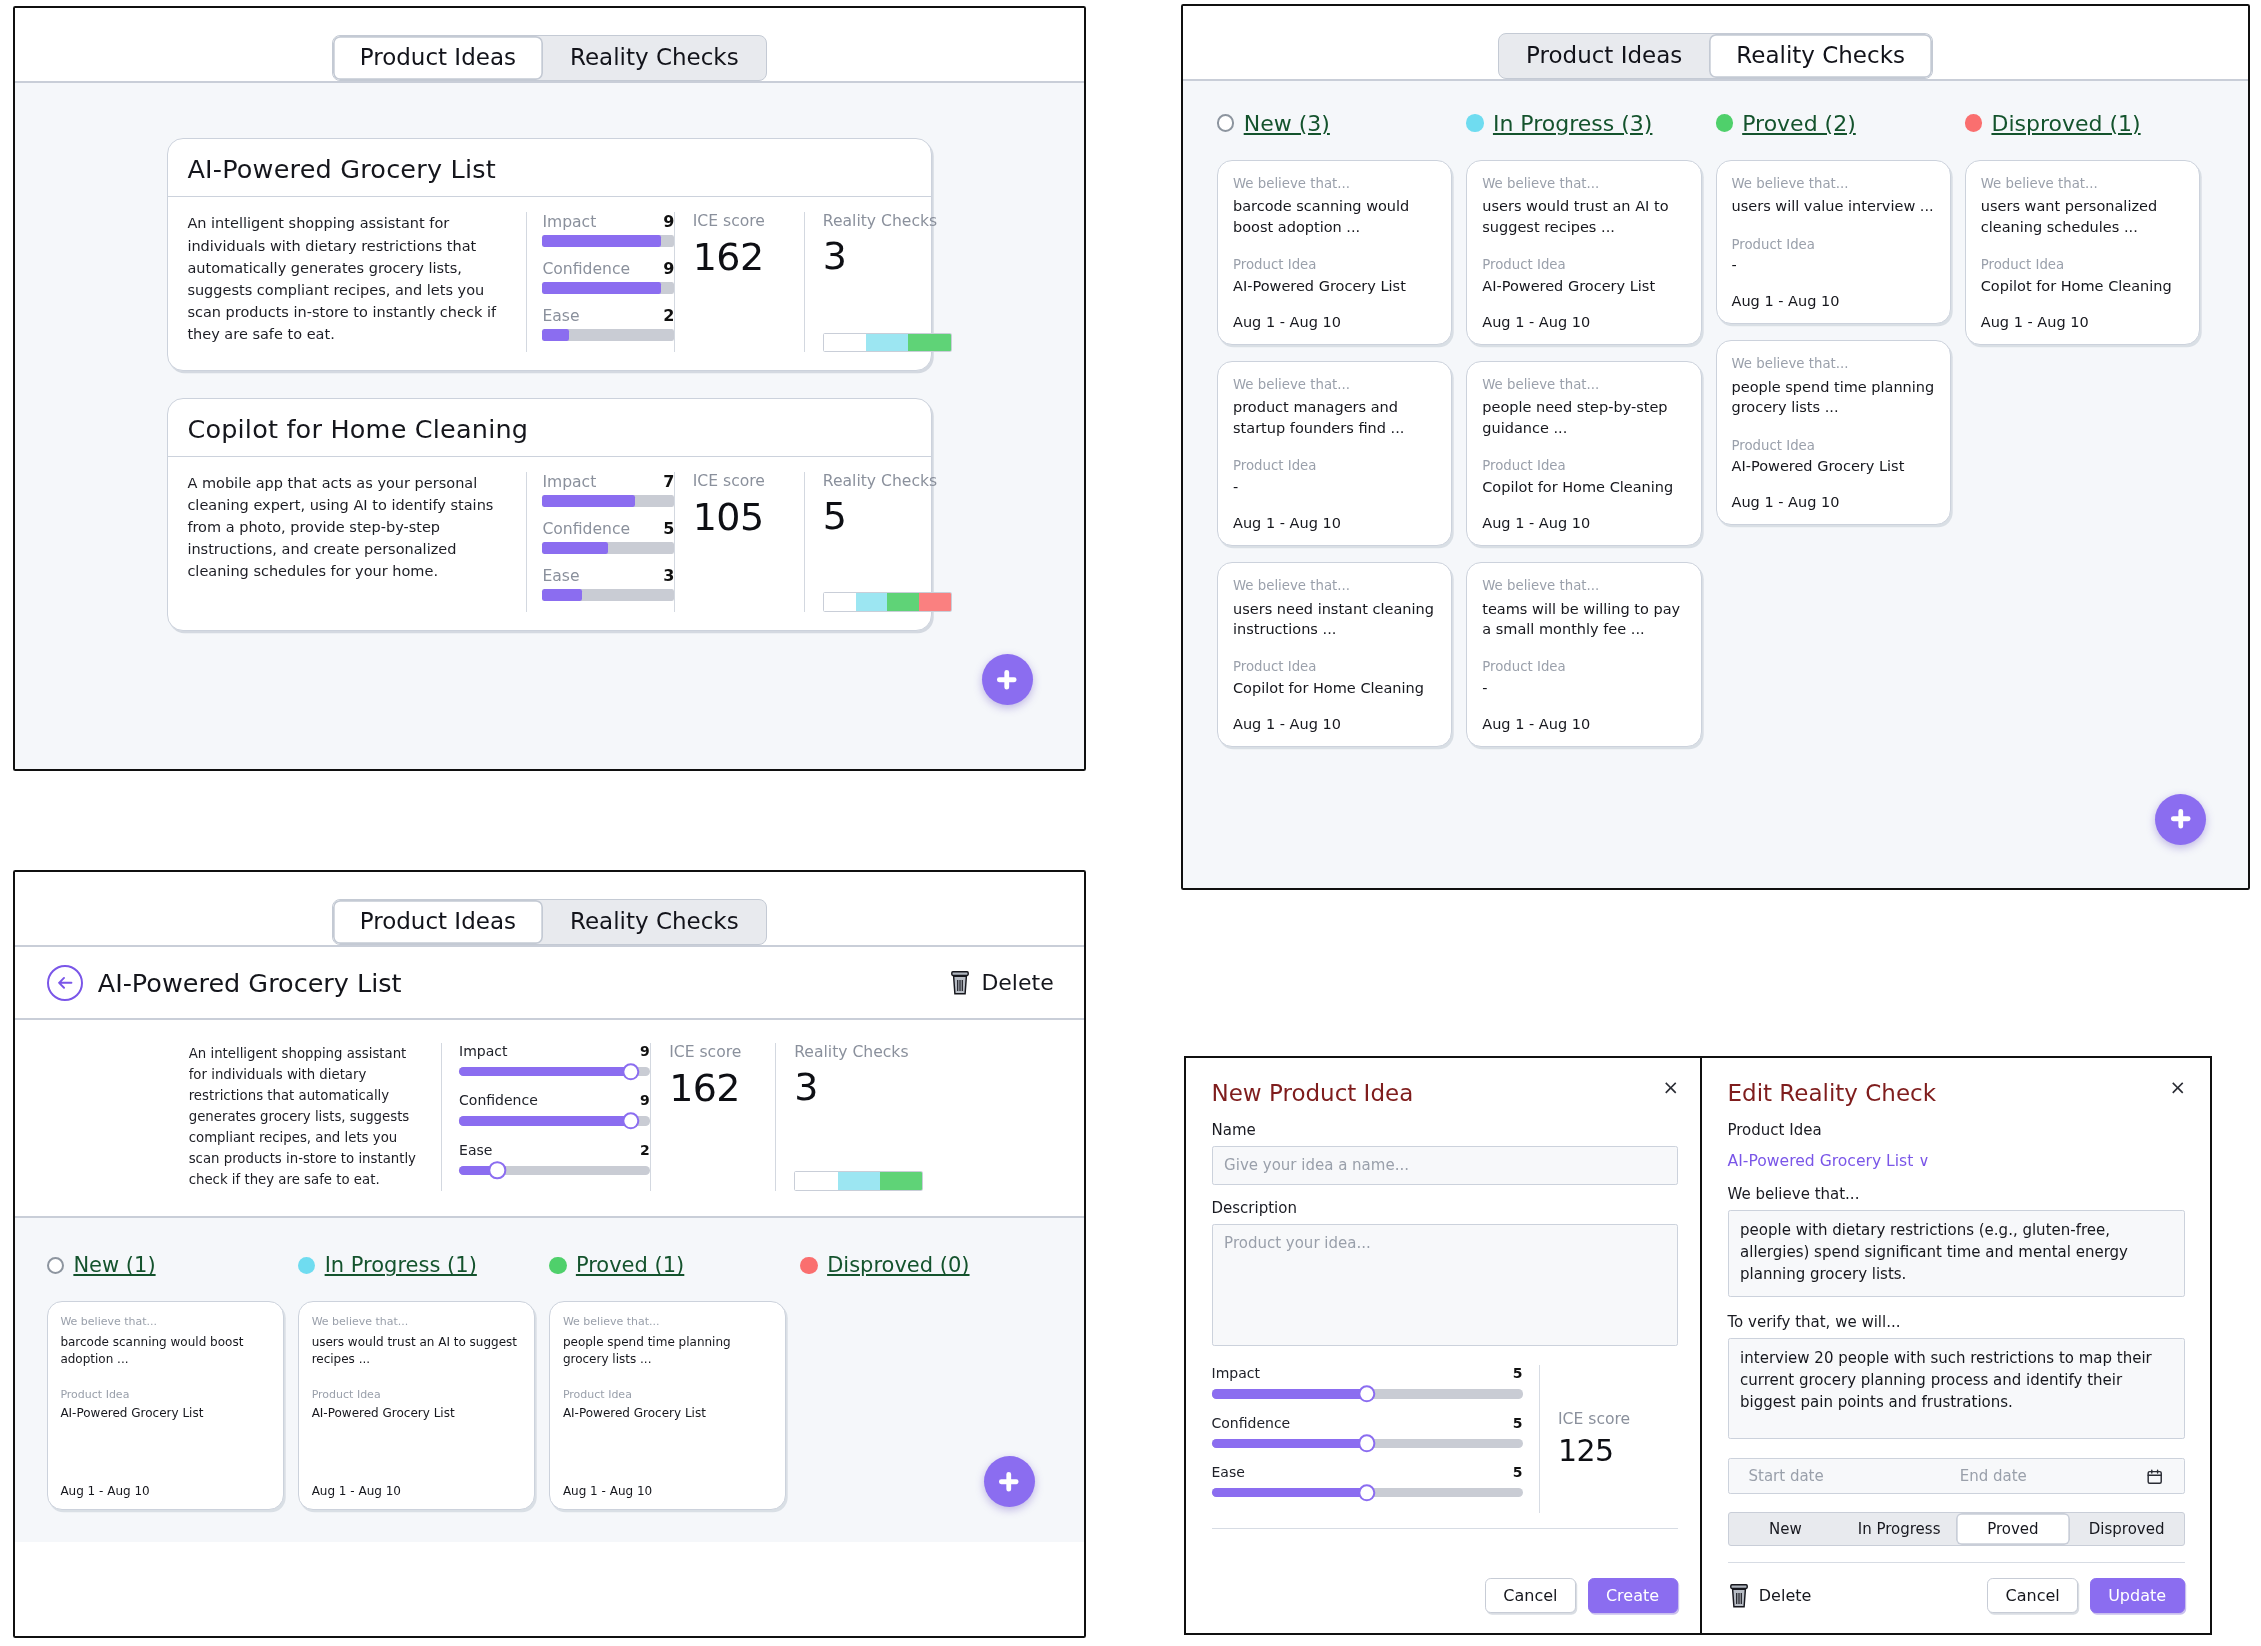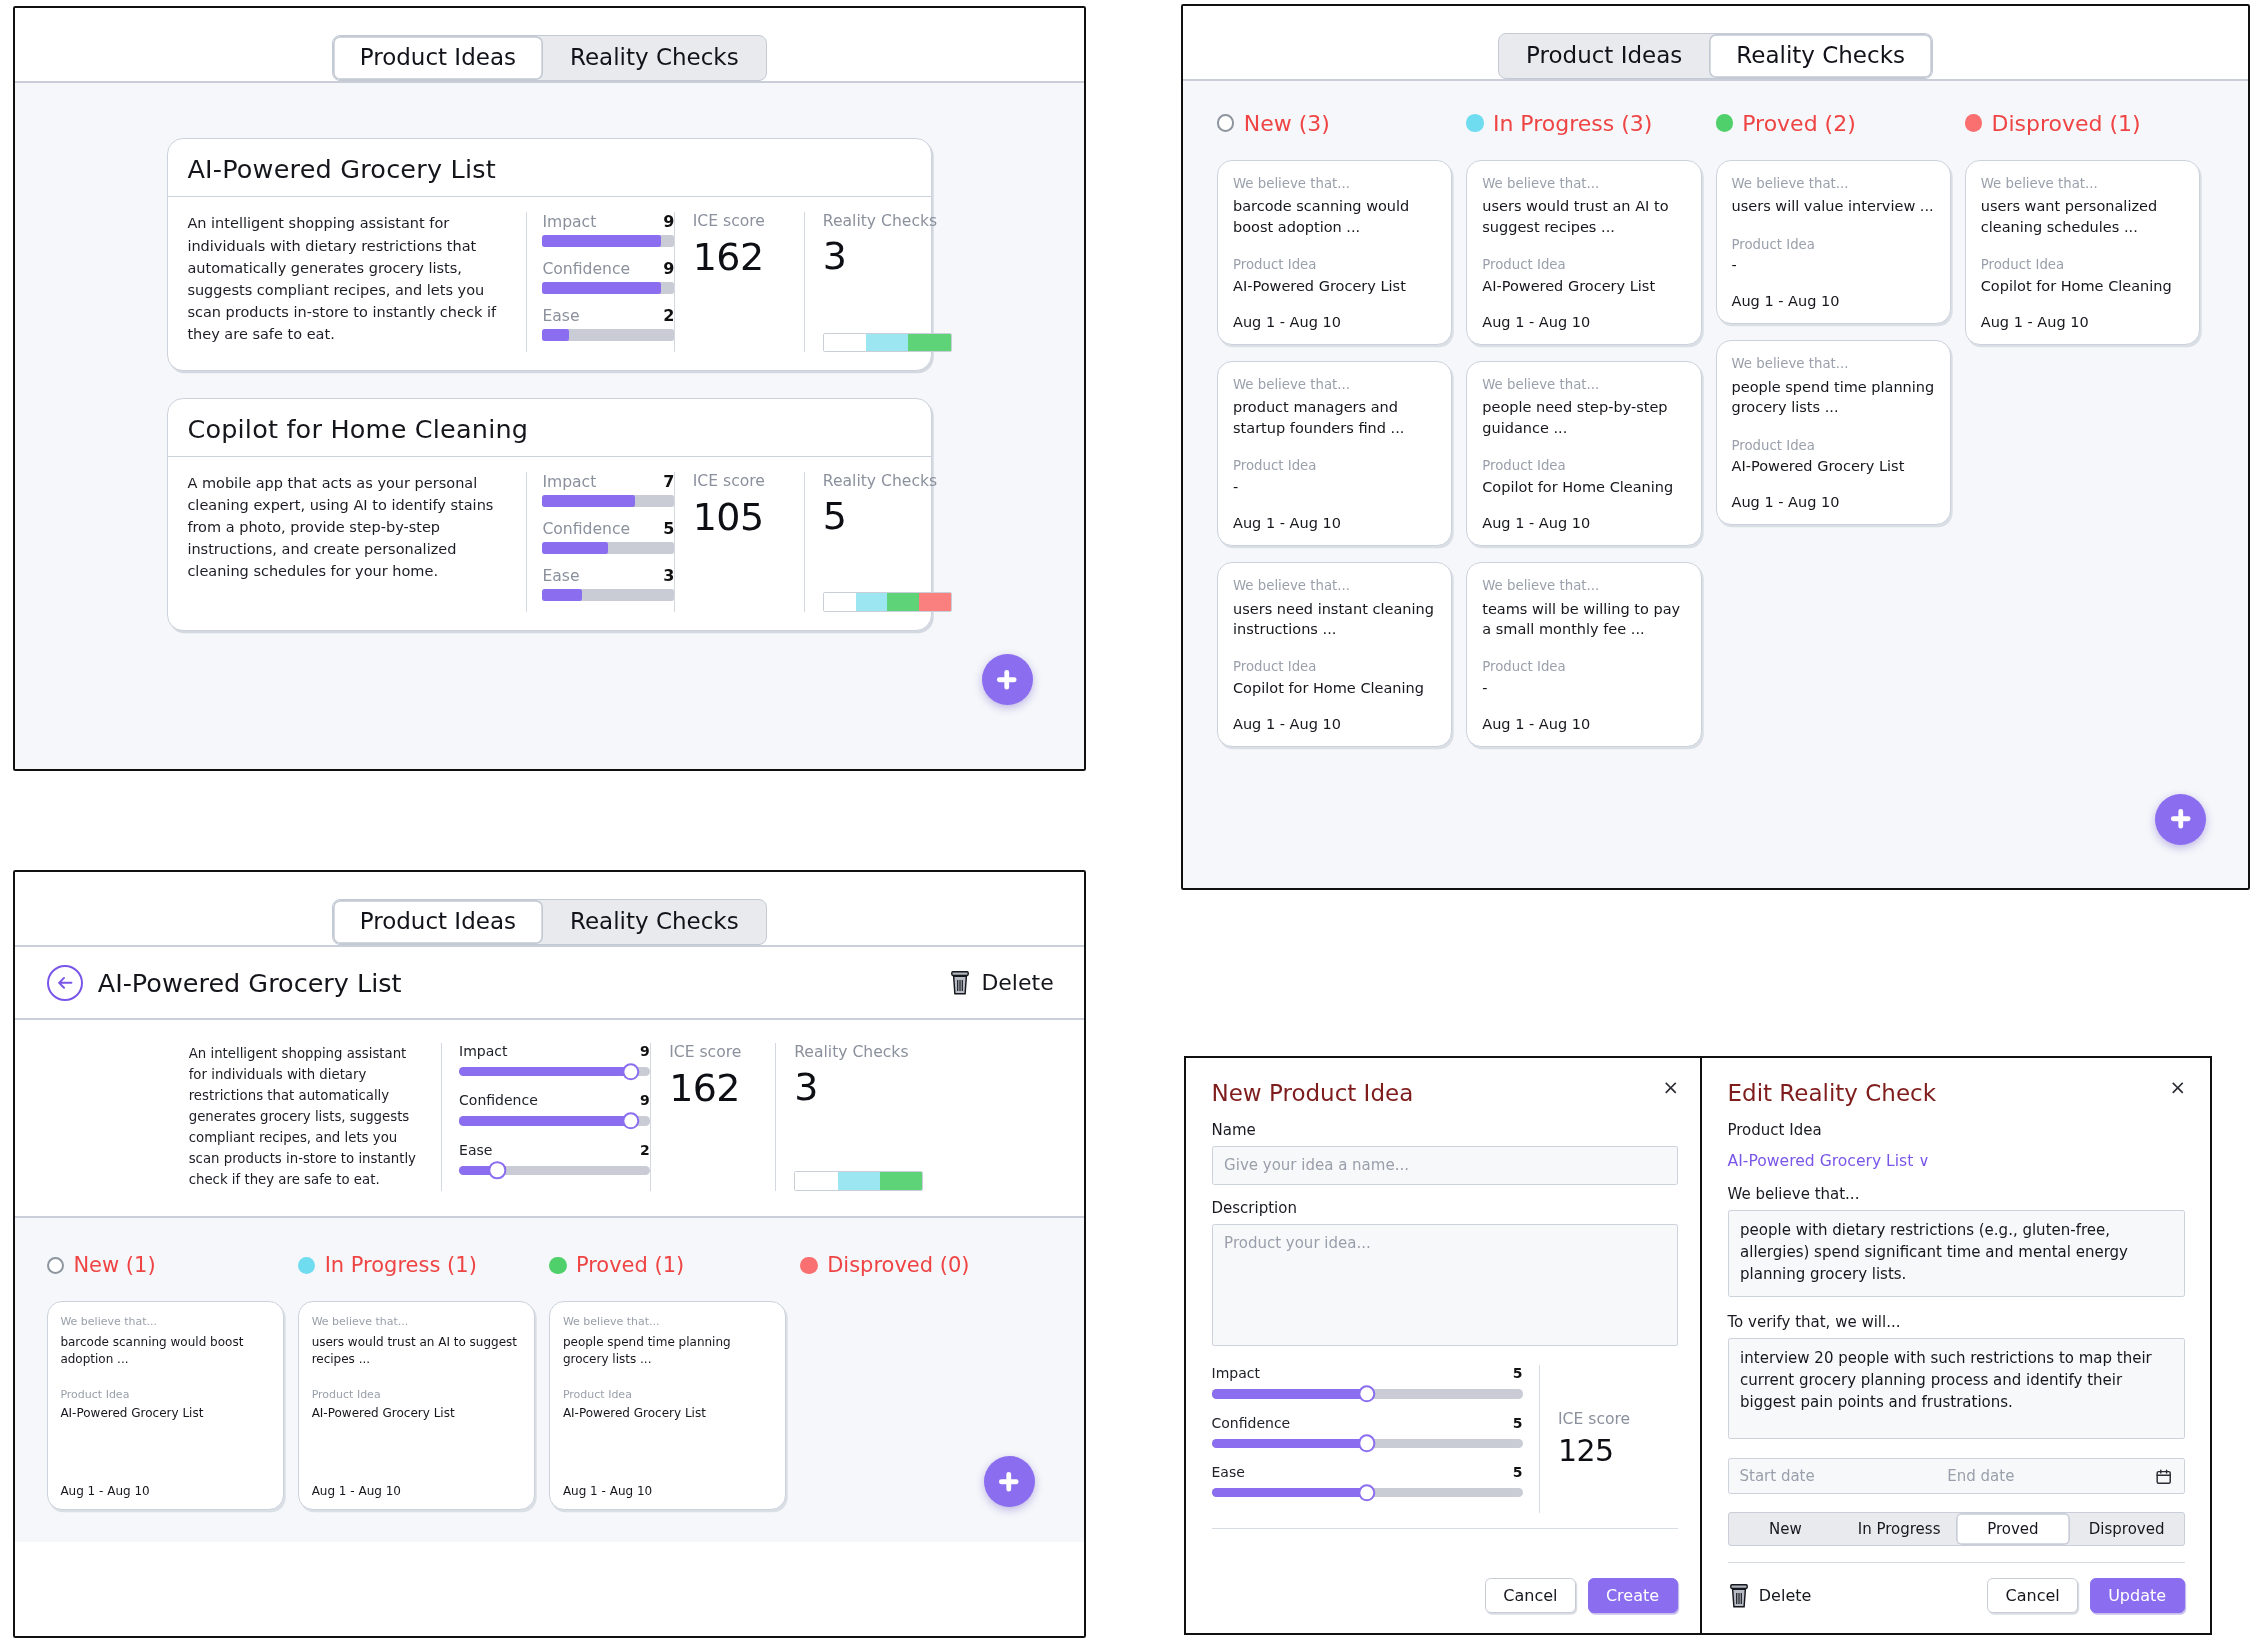--- a/index.html
+++ b/index.html
@@ -159,21 +159,21 @@
     padding: 30px 34px 0 34px;
     gap: 0;
   }
   .kcol { flex: 1 1 0; padding-right: 14px; }
   .kcol-head {
     display: flex; align-items: center; gap: 9.3px;
     margin-bottom: 24px;
   }
   .dot { width: 17.4px; height: 17.4px; border-radius: 50%; flex: none; }
   .dot.hollow { background: #ffffff; border: 2.3px solid #8d959f; }
-  .kcol-title { font-size: 22px; color: #ef4444; white-space: nowrap; }
+  .kcol-title { font-size: 22px; color: #14532d; white-space: nowrap; text-decoration: underline; }
 
   .kcard {
     background: #ffffff;
     border: 1.7px solid #ccd2dc;
     border-radius: 15px;
     box-shadow: 1.7px 2.3px 0 rgba(185,192,204,.45);
     padding: 15px 15px 14px 15px;
     margin-bottom: 16px;
     min-height: 148px;
     display: flex;
@@ -288,21 +288,22 @@
   }
   .seg > div {
     flex: 1 1 0; text-align: center; padding: 7px 2.3px;
     font-size: 15px; color: #17181f;
   }
   .seg > div.active { background: #ffffff; border-radius: 5.8px; box-shadow: 0 0 0 1.7px #c9ced8 inset; }
 
   .date-row {
     display: flex; align-items: center;
     background: #f7f8fa; border: 1.7px solid #ccd2dc; border-radius: 2.3px;
-    padding: 8px 11px;
+    padding: 8px 20px;
+    gap: 12px;
   }
   .date-row span { font-size: 15px; color: #9aa0ab; }
   .cal-ico { margin-left: auto; width: 17.4px; height: 17.4px; }
 </style>
 </head>
 <body>
 
 <div class="stage">
 <div class="panel" style="left:12.7px;top:5.8px;width:1073px;height:765px">
   <div class="tabbar-wrap">

